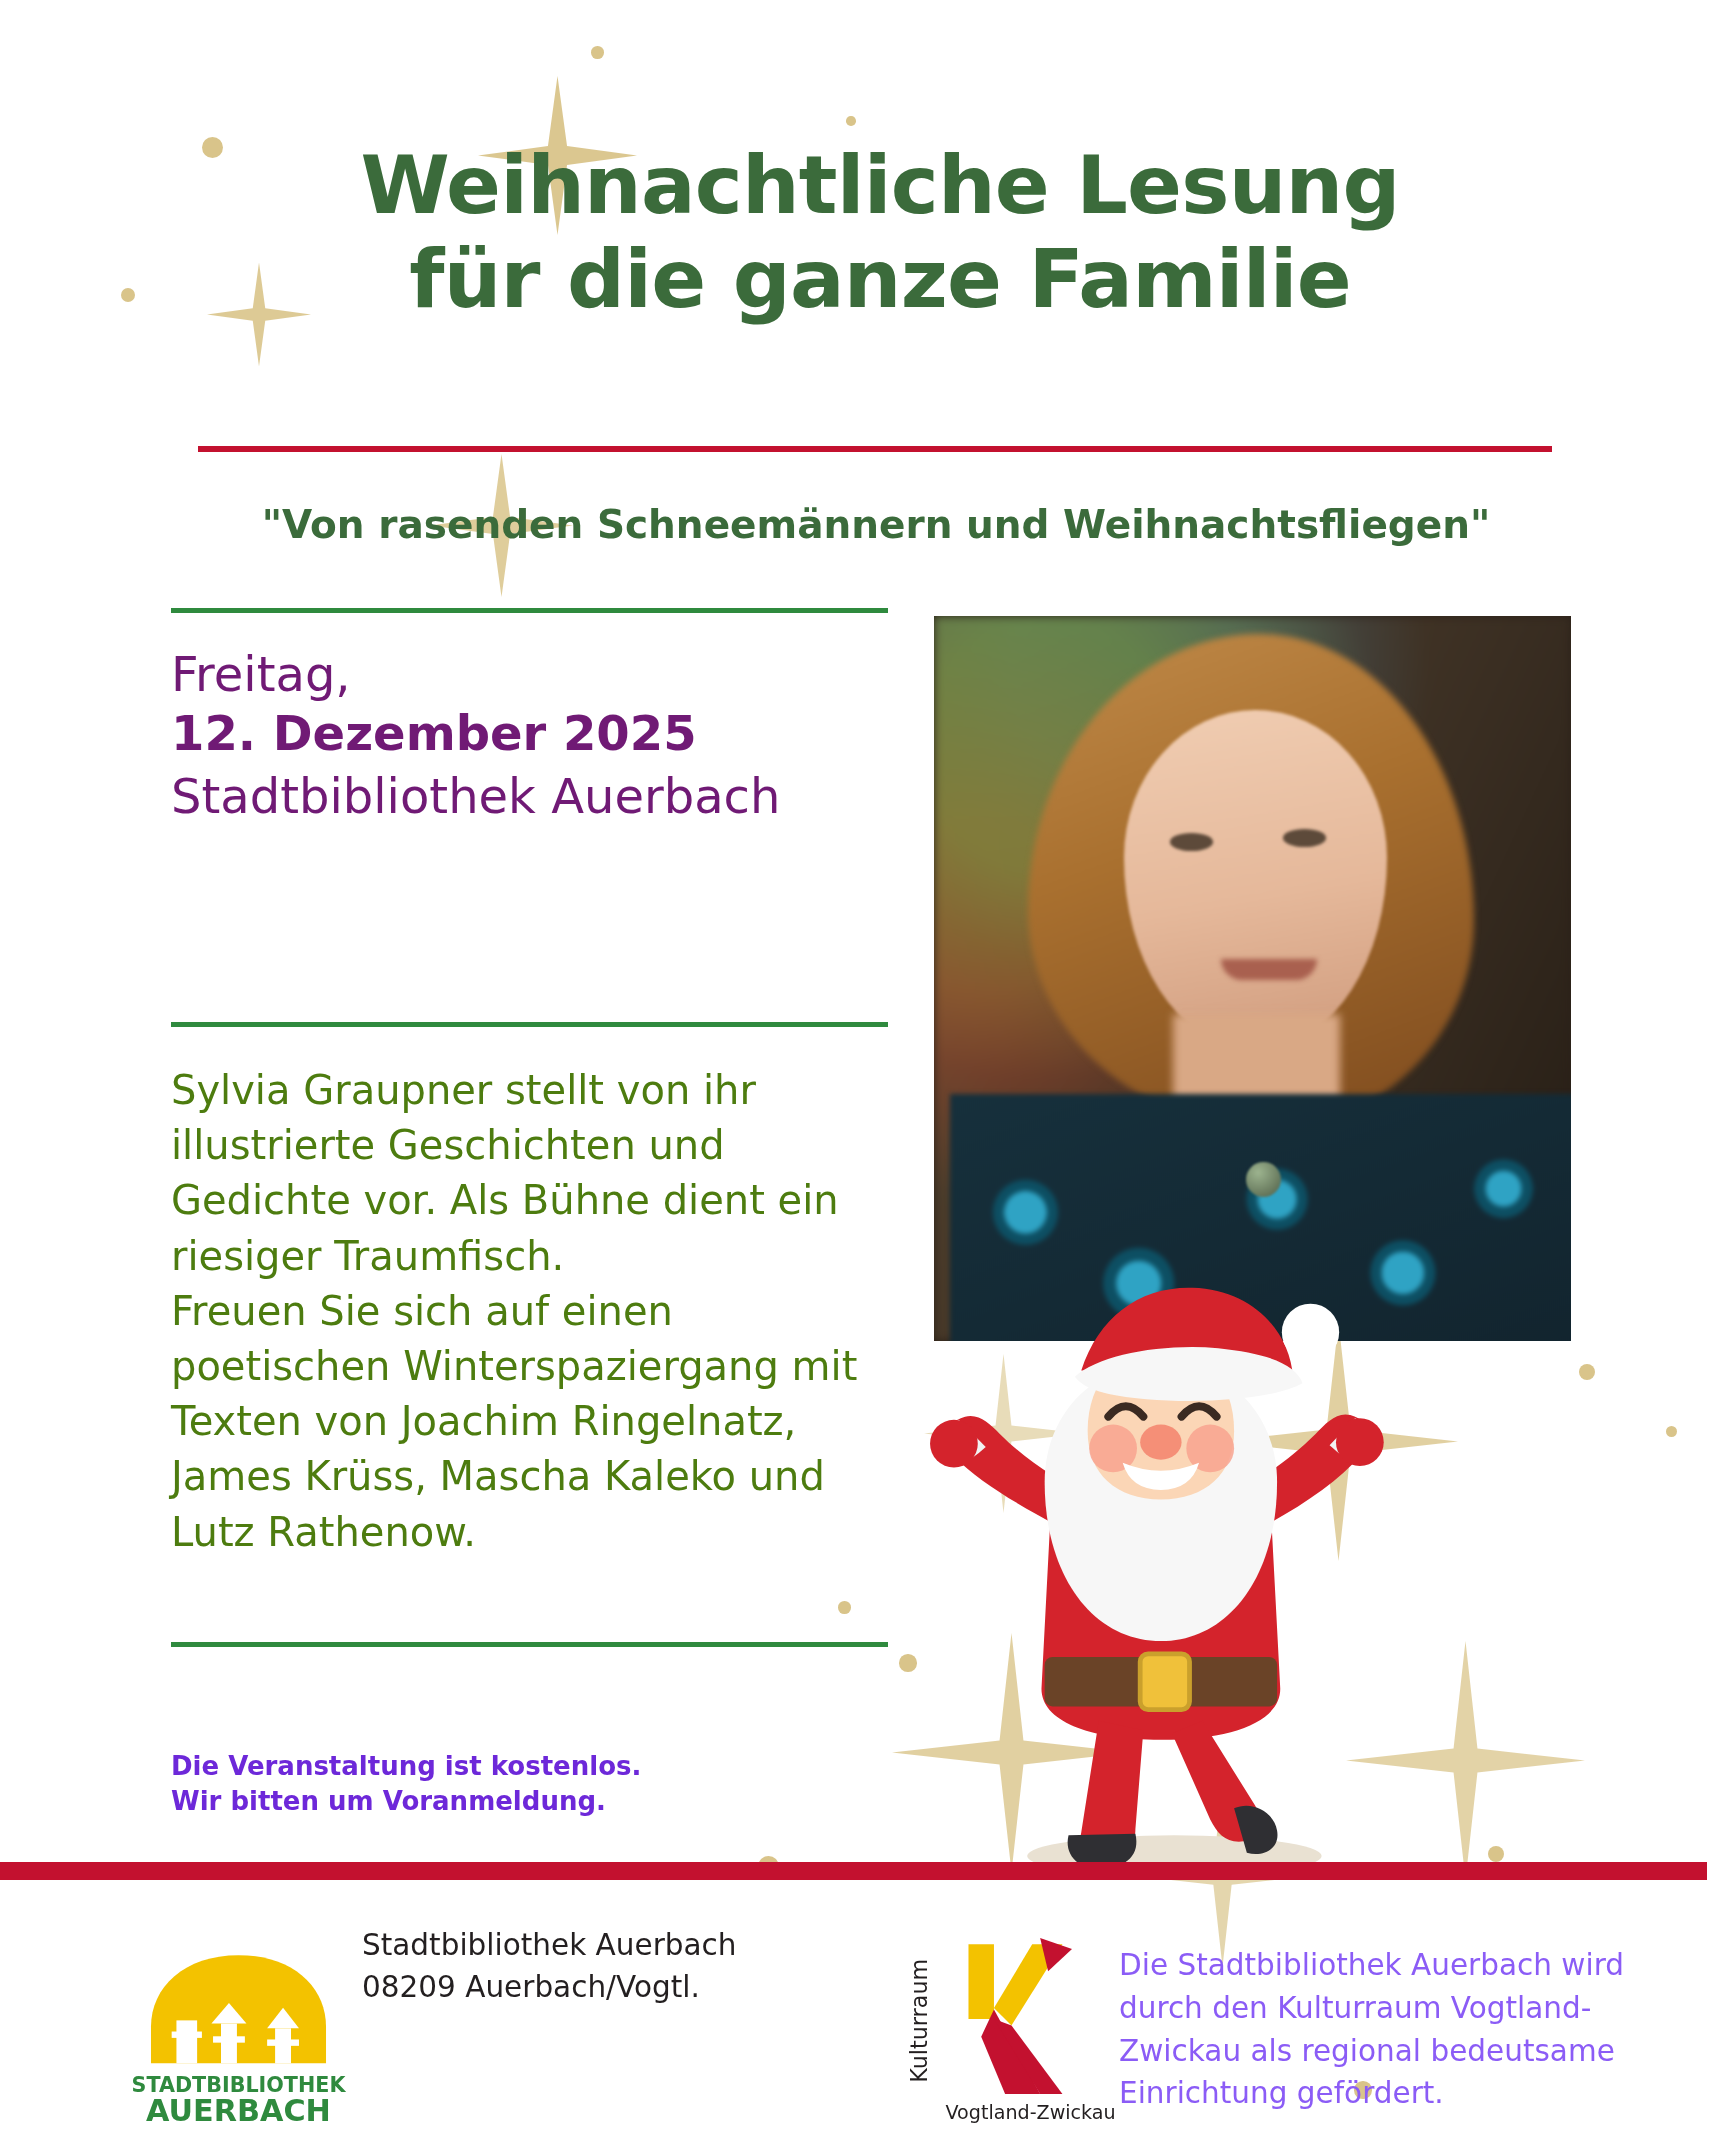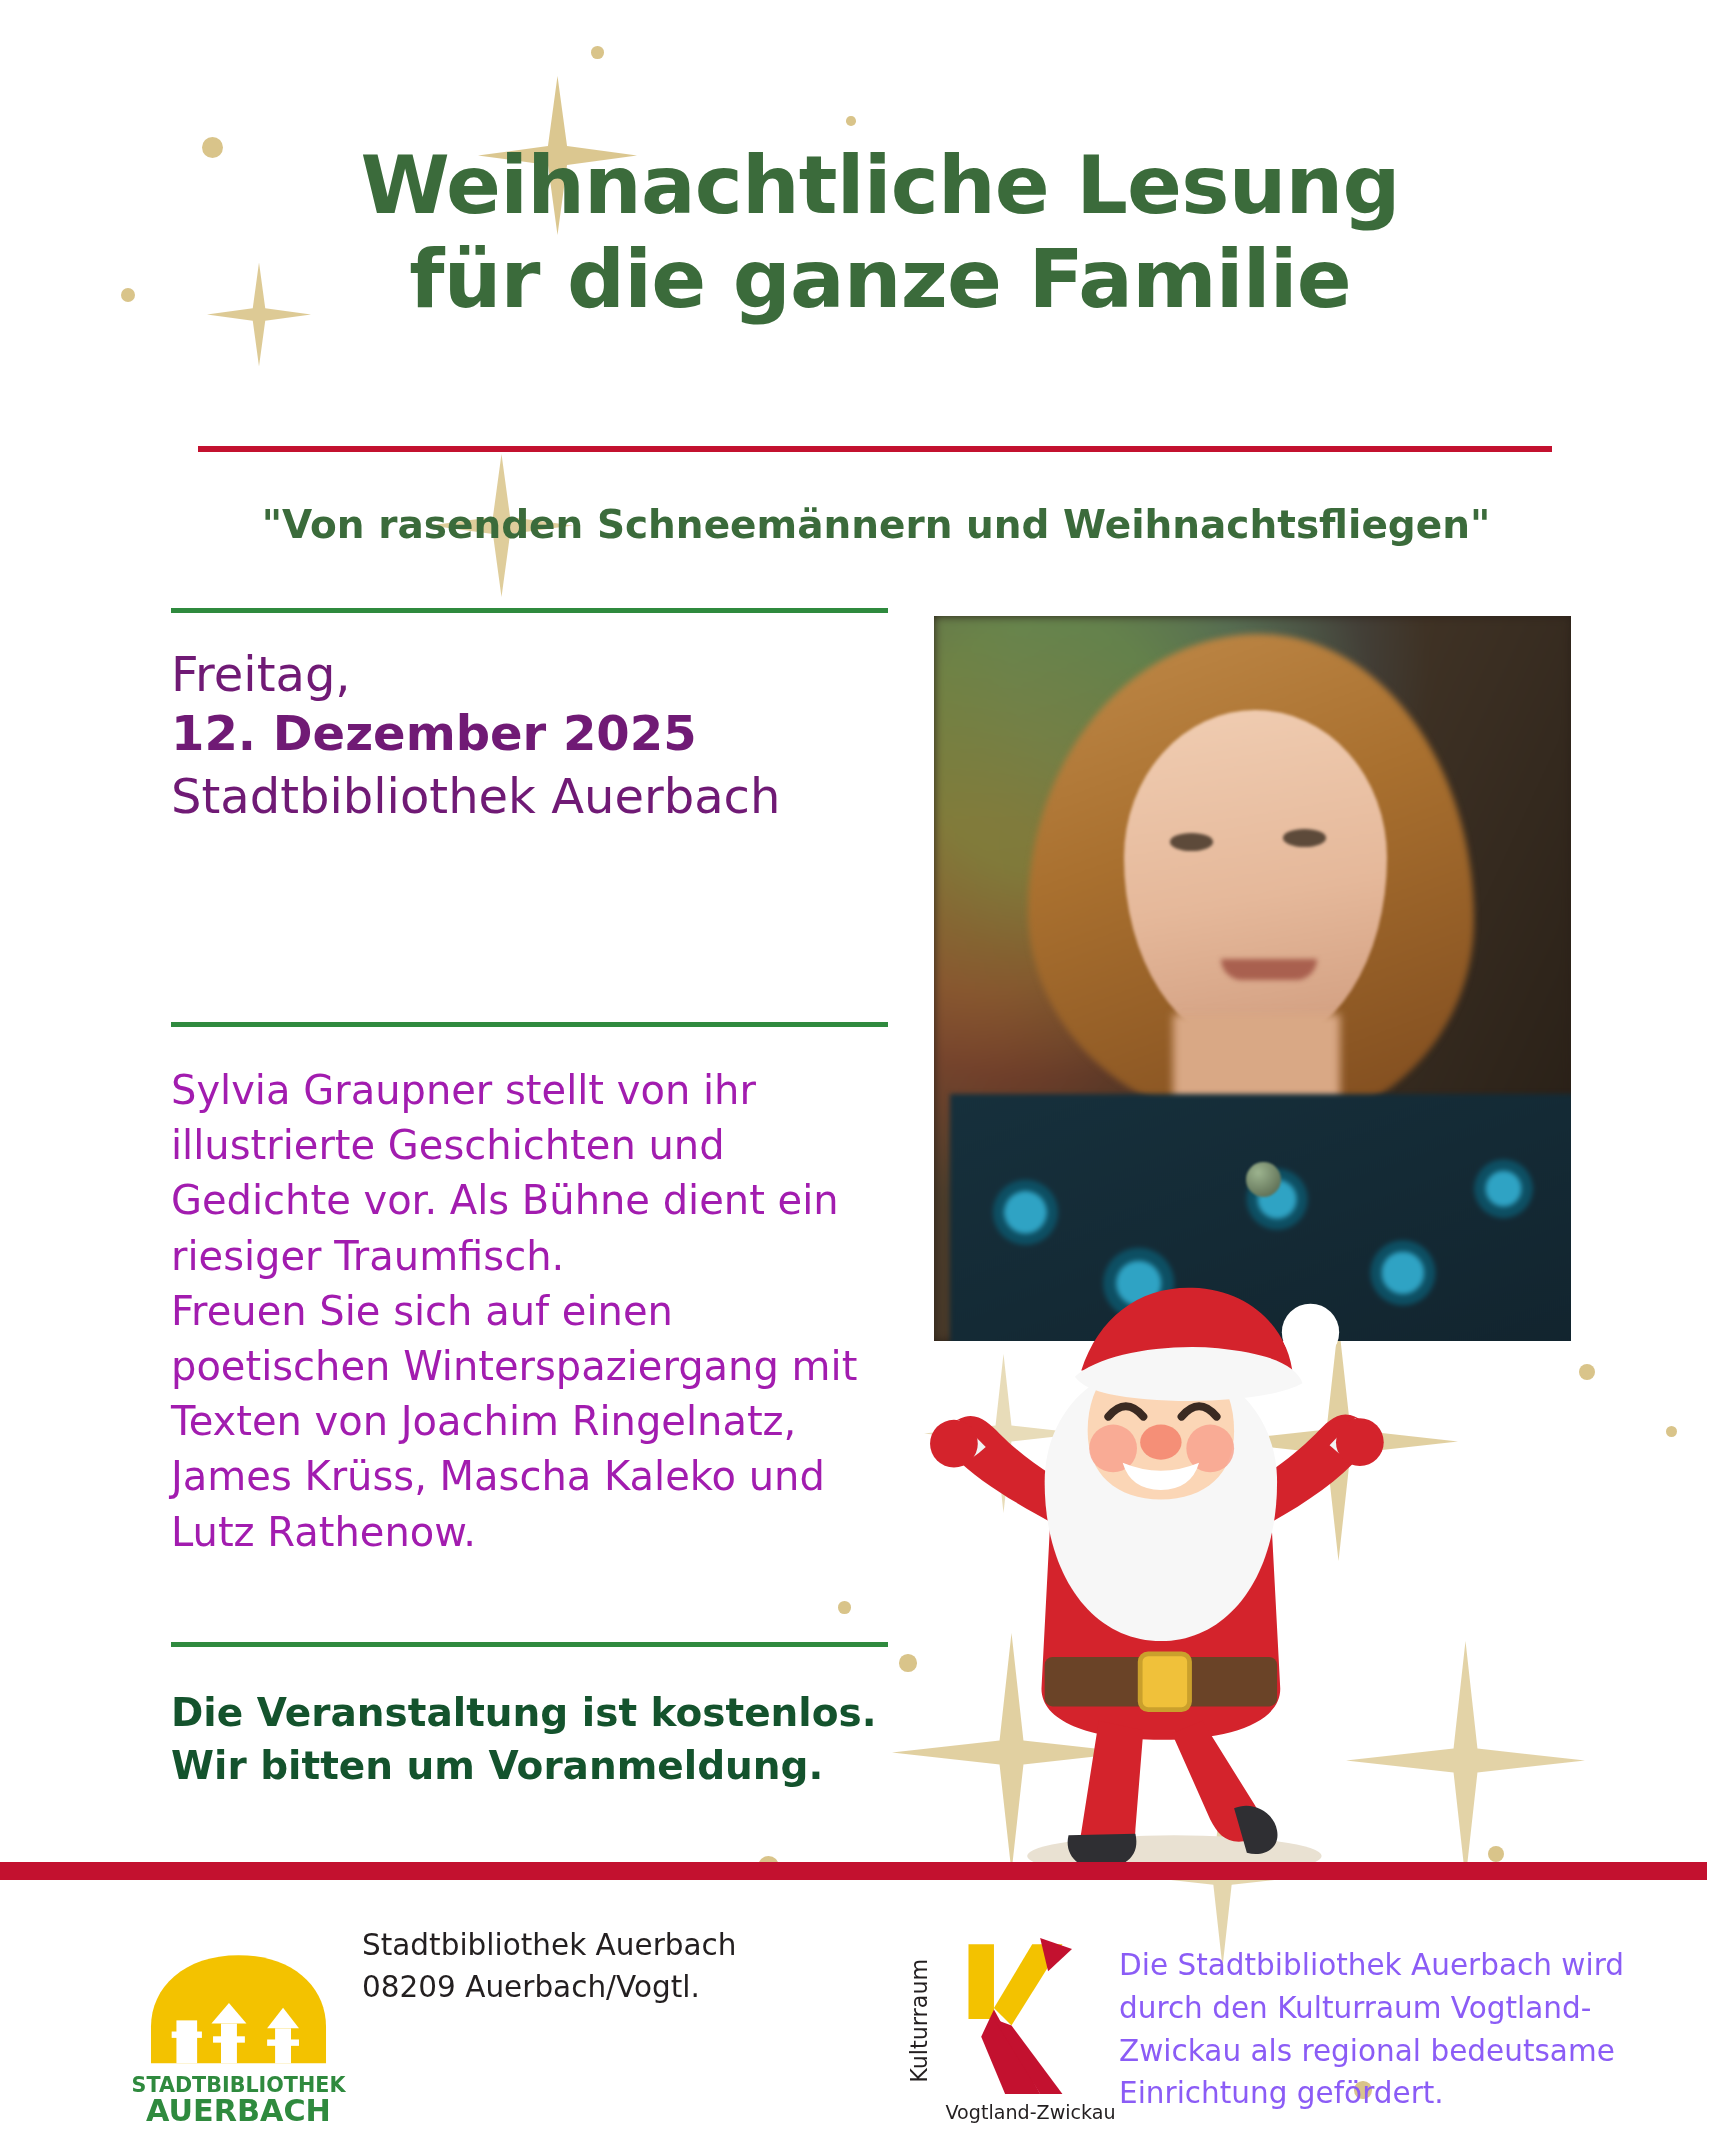--- a/index.html
+++ b/index.html
@@ -96,35 +96,35 @@
     line-height: 1.3;
     font-weight: 400;
     margin-top: 3.2px;
   }
 
   .bodytext {
     position: absolute;
     left: 171px;
     top: 1063px;
     width: 721px;
-    color: #a21caf;
+    color: #4d7c0f;
     font-size: 40px;
     line-height: 1.38;
     z-index: 4;
   }
   .bodytext p { margin: 0; }
   .bodytext p + p { margin-top: 0px; }
 
   .freebox {
     position: absolute;
     left: 171px;
-    top: 1687px;
+    top: 1749px;
     width: 781px;
-    color: #14532d;
-    font-size: 39px;
+    color: #6d28d9;
+    font-size: 26px;
     font-weight: bold;
     line-height: 1.35;
     z-index: 4;
   }
 
   
   .photo {
     position: absolute;
     left: 934px;
     top: 616px;

